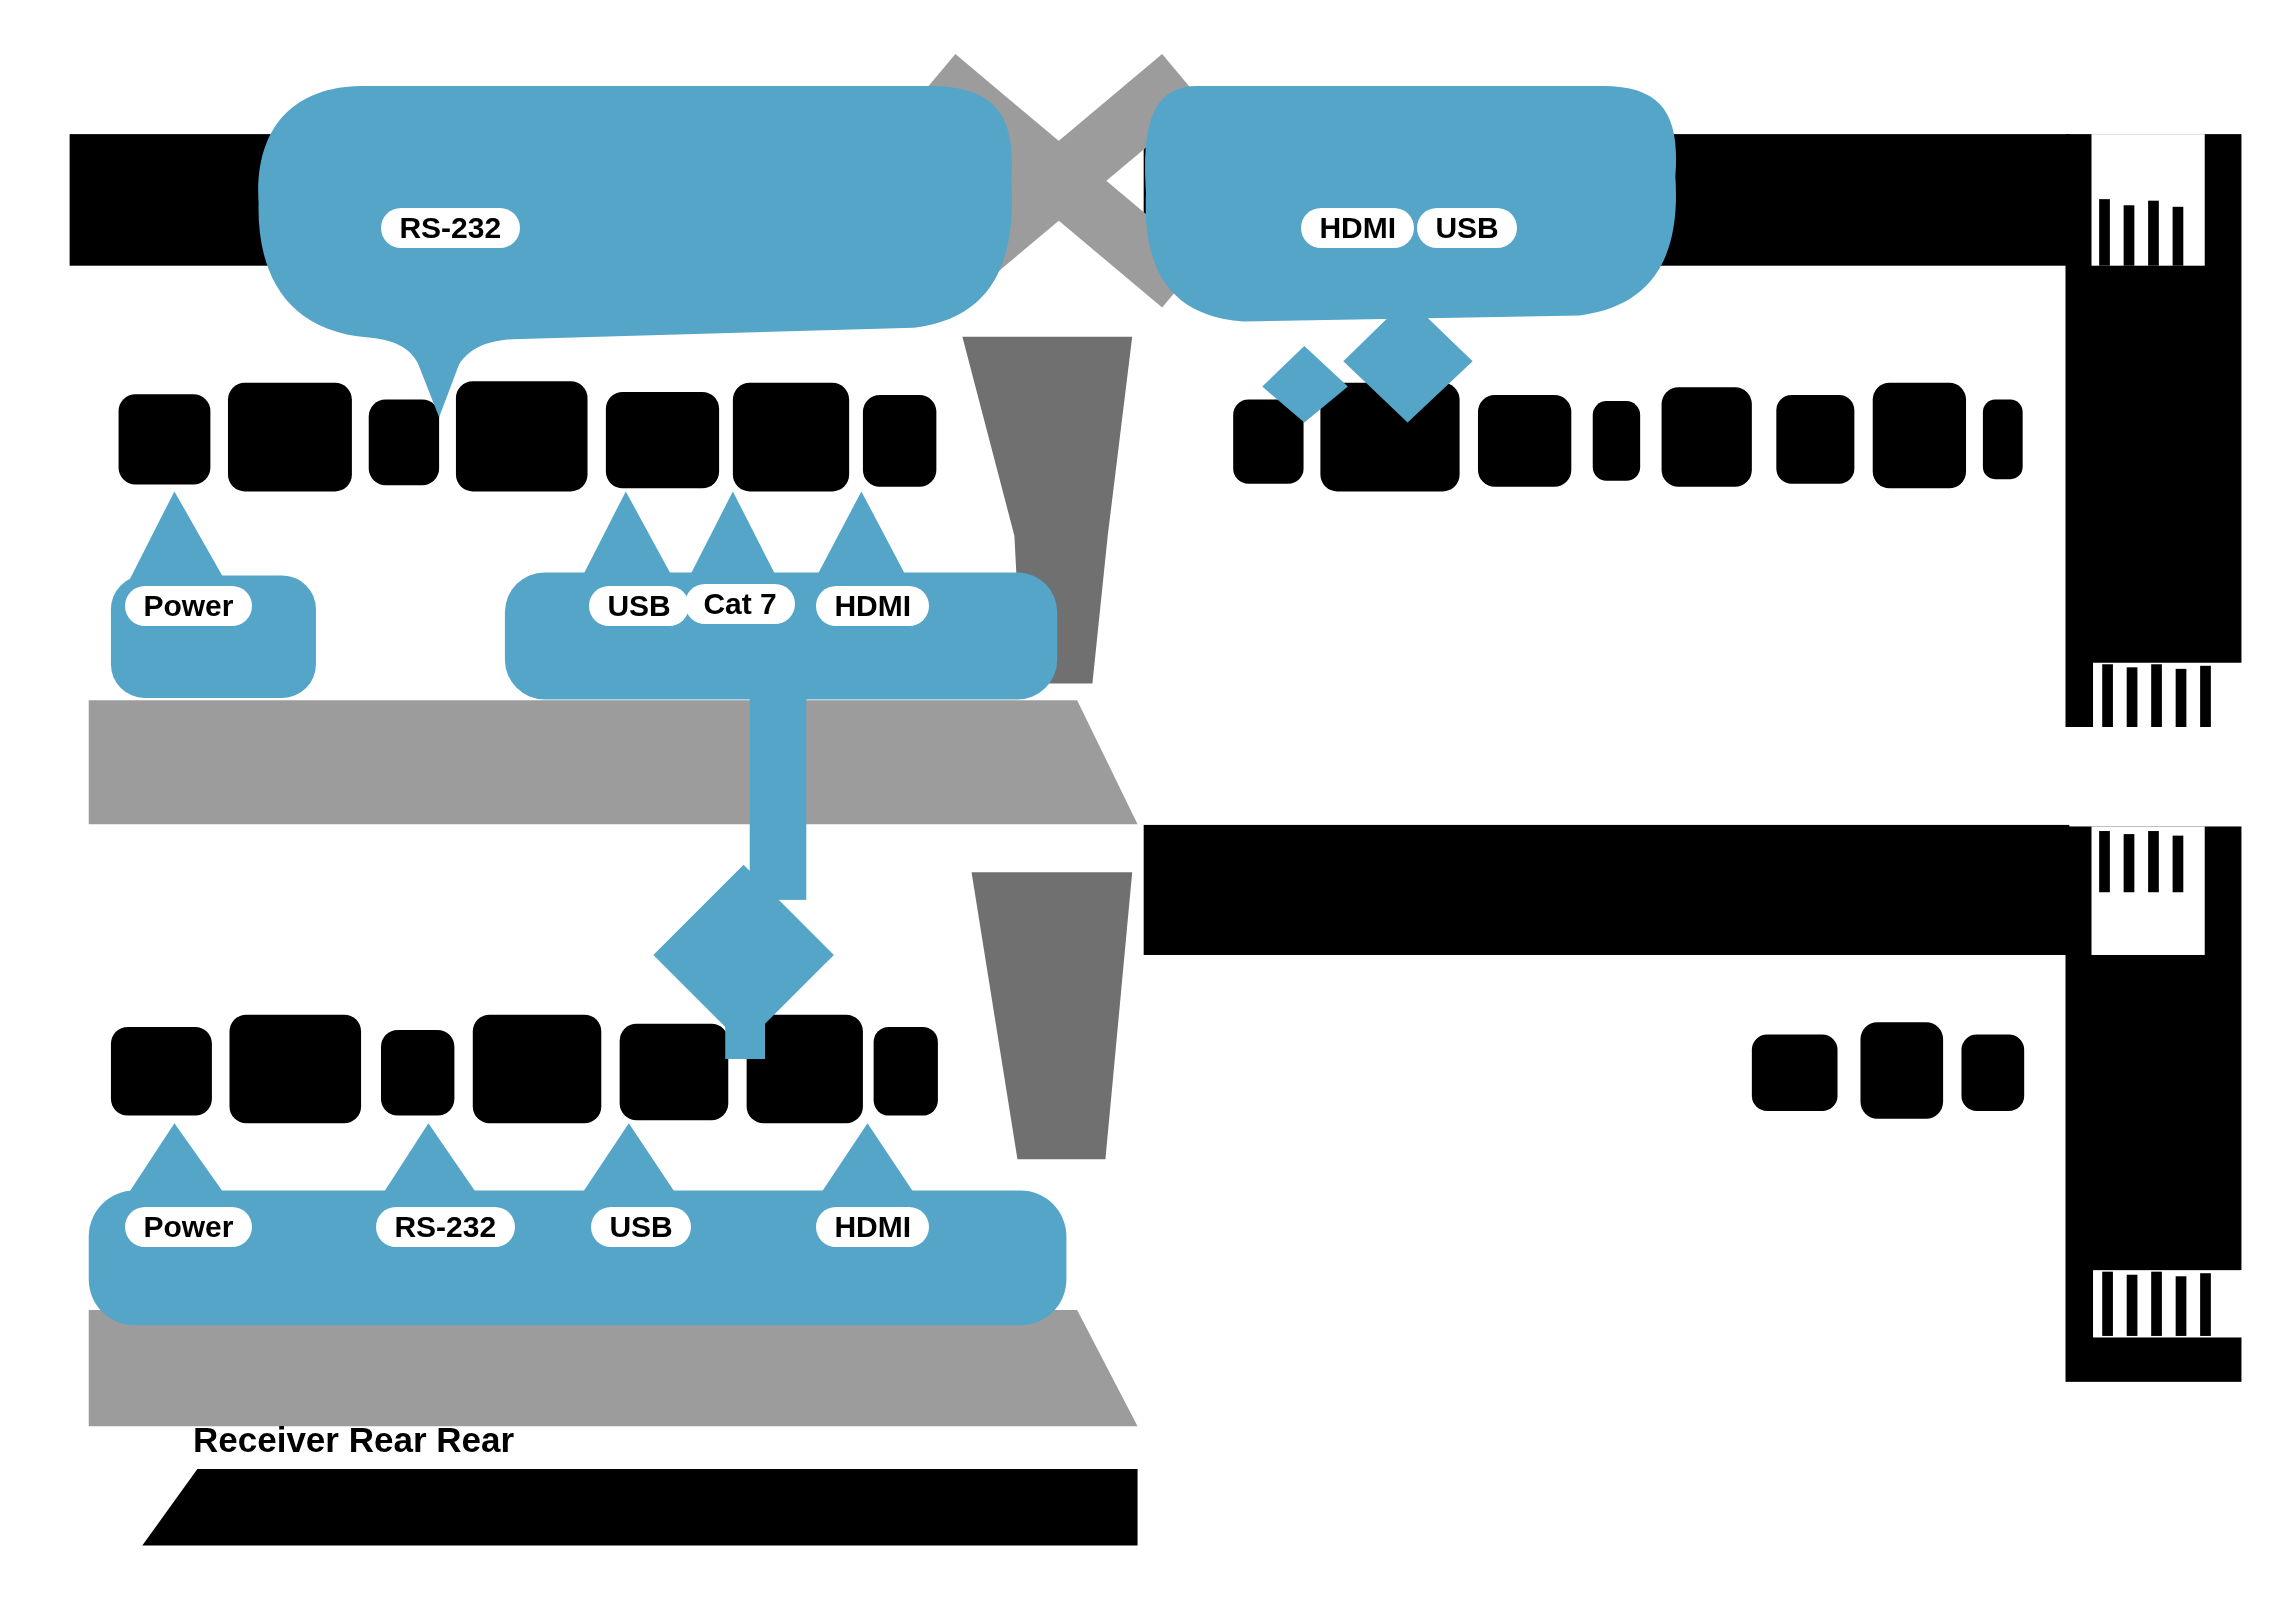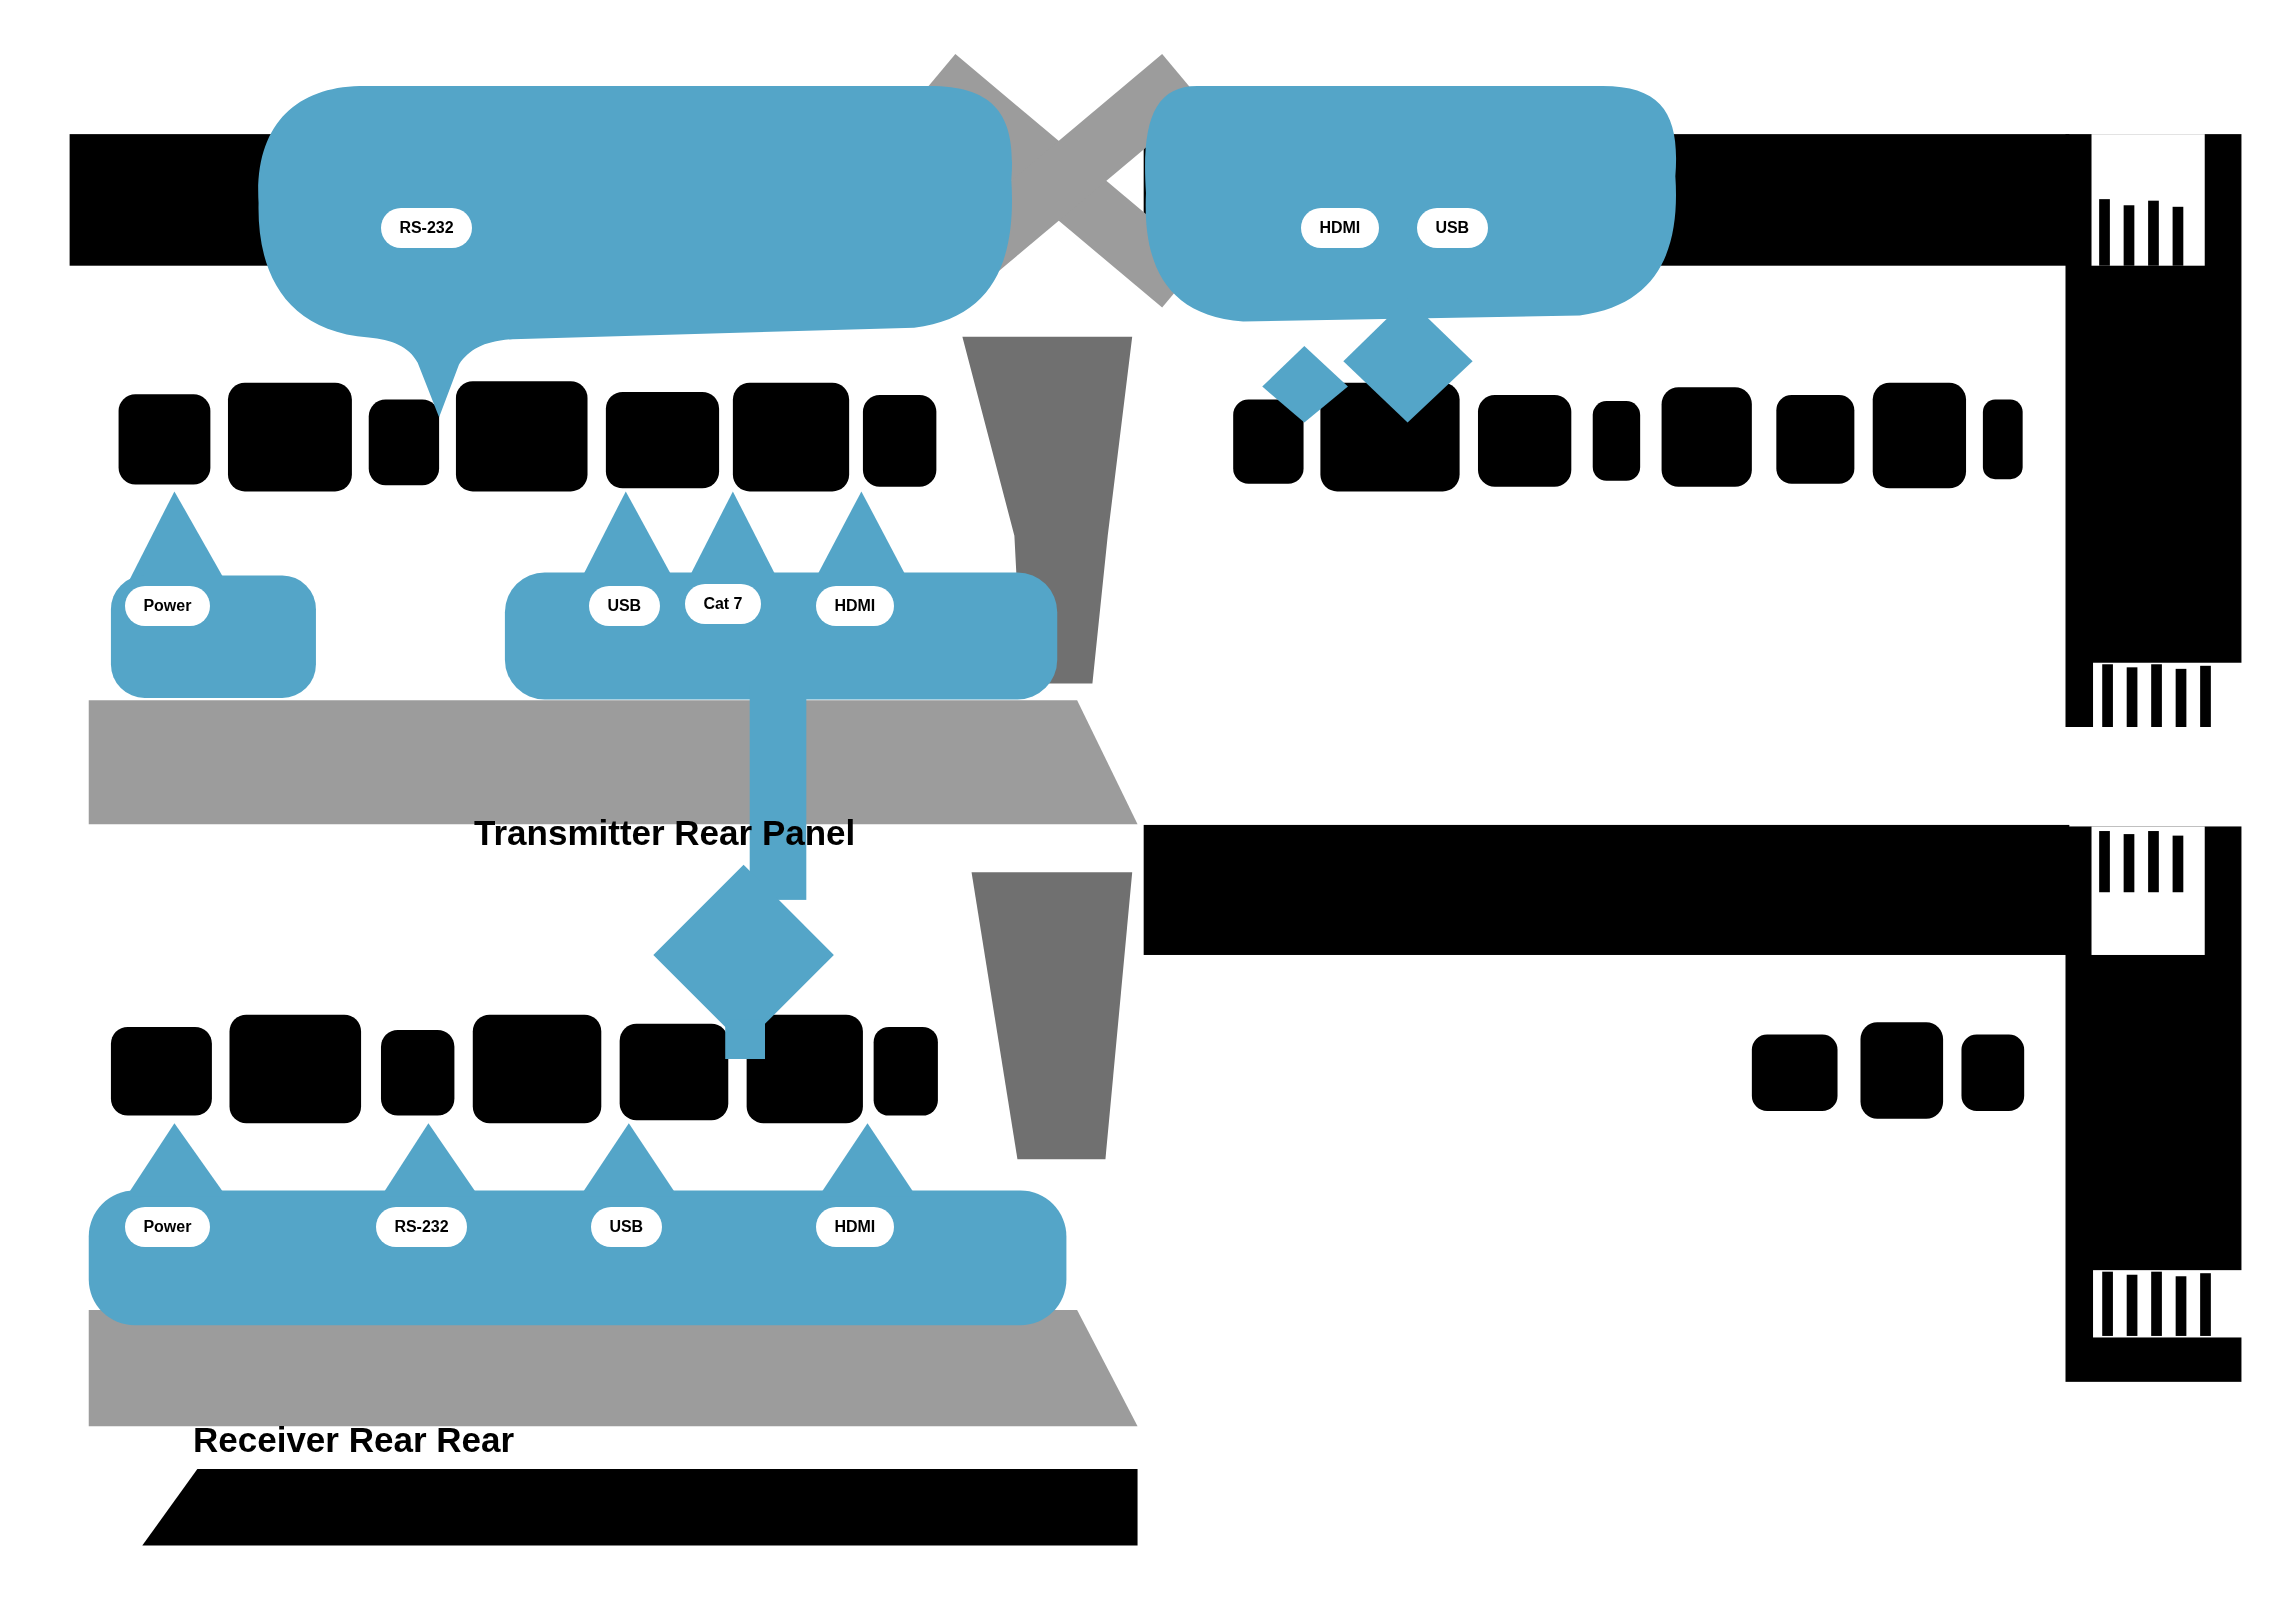--- a/index.html
+++ b/index.html
@@ -19,21 +19,21 @@
     font-family:"Liberation Sans",sans-serif;
   }
   .stage > svg{position:absolute;left:0;top:0;}
   .pill{
     position:absolute;
     background:var(--pill-bg,#fff);
     color:var(--label-text,#000);
     border-radius:21.4px;
     height:40px;line-height:40px;
     padding:0 18.4px;
-    font-size:16px;font-weight:bold;
+    font-size:30px;font-weight:bold;
     white-space:nowrap;
     z-index:5;
   }
   .caption{
     position:absolute;
     color:#000;
     font-size:35px;font-weight:bold;
     white-space:nowrap;
     z-index:6;
   }
@@ -171,17 +171,16 @@
   <div class="pill" style="left:125px;top:586px">Power</div>
   <div class="pill" style="left:589px;top:586px">USB</div>
   <div class="pill" style="left:685px;top:584px">Cat 7</div>
   <div class="pill" style="left:816px;top:586px">HDMI</div>
 
   <div class="pill" style="left:125px;top:1207px">Power</div>
   <div class="pill" style="left:376px;top:1207px">RS-232</div>
   <div class="pill" style="left:591px;top:1207px">USB</div>
   <div class="pill" style="left:816px;top:1207px">HDMI</div>
 
-  <div class="caption" style="left:474px;top:813px">Transmitter Rear Panel</div>
   <div class="caption" style="left:193px;top:1420px">Receiver Rear Rear</div>
 
 </div>
 
 
 </body></html>

